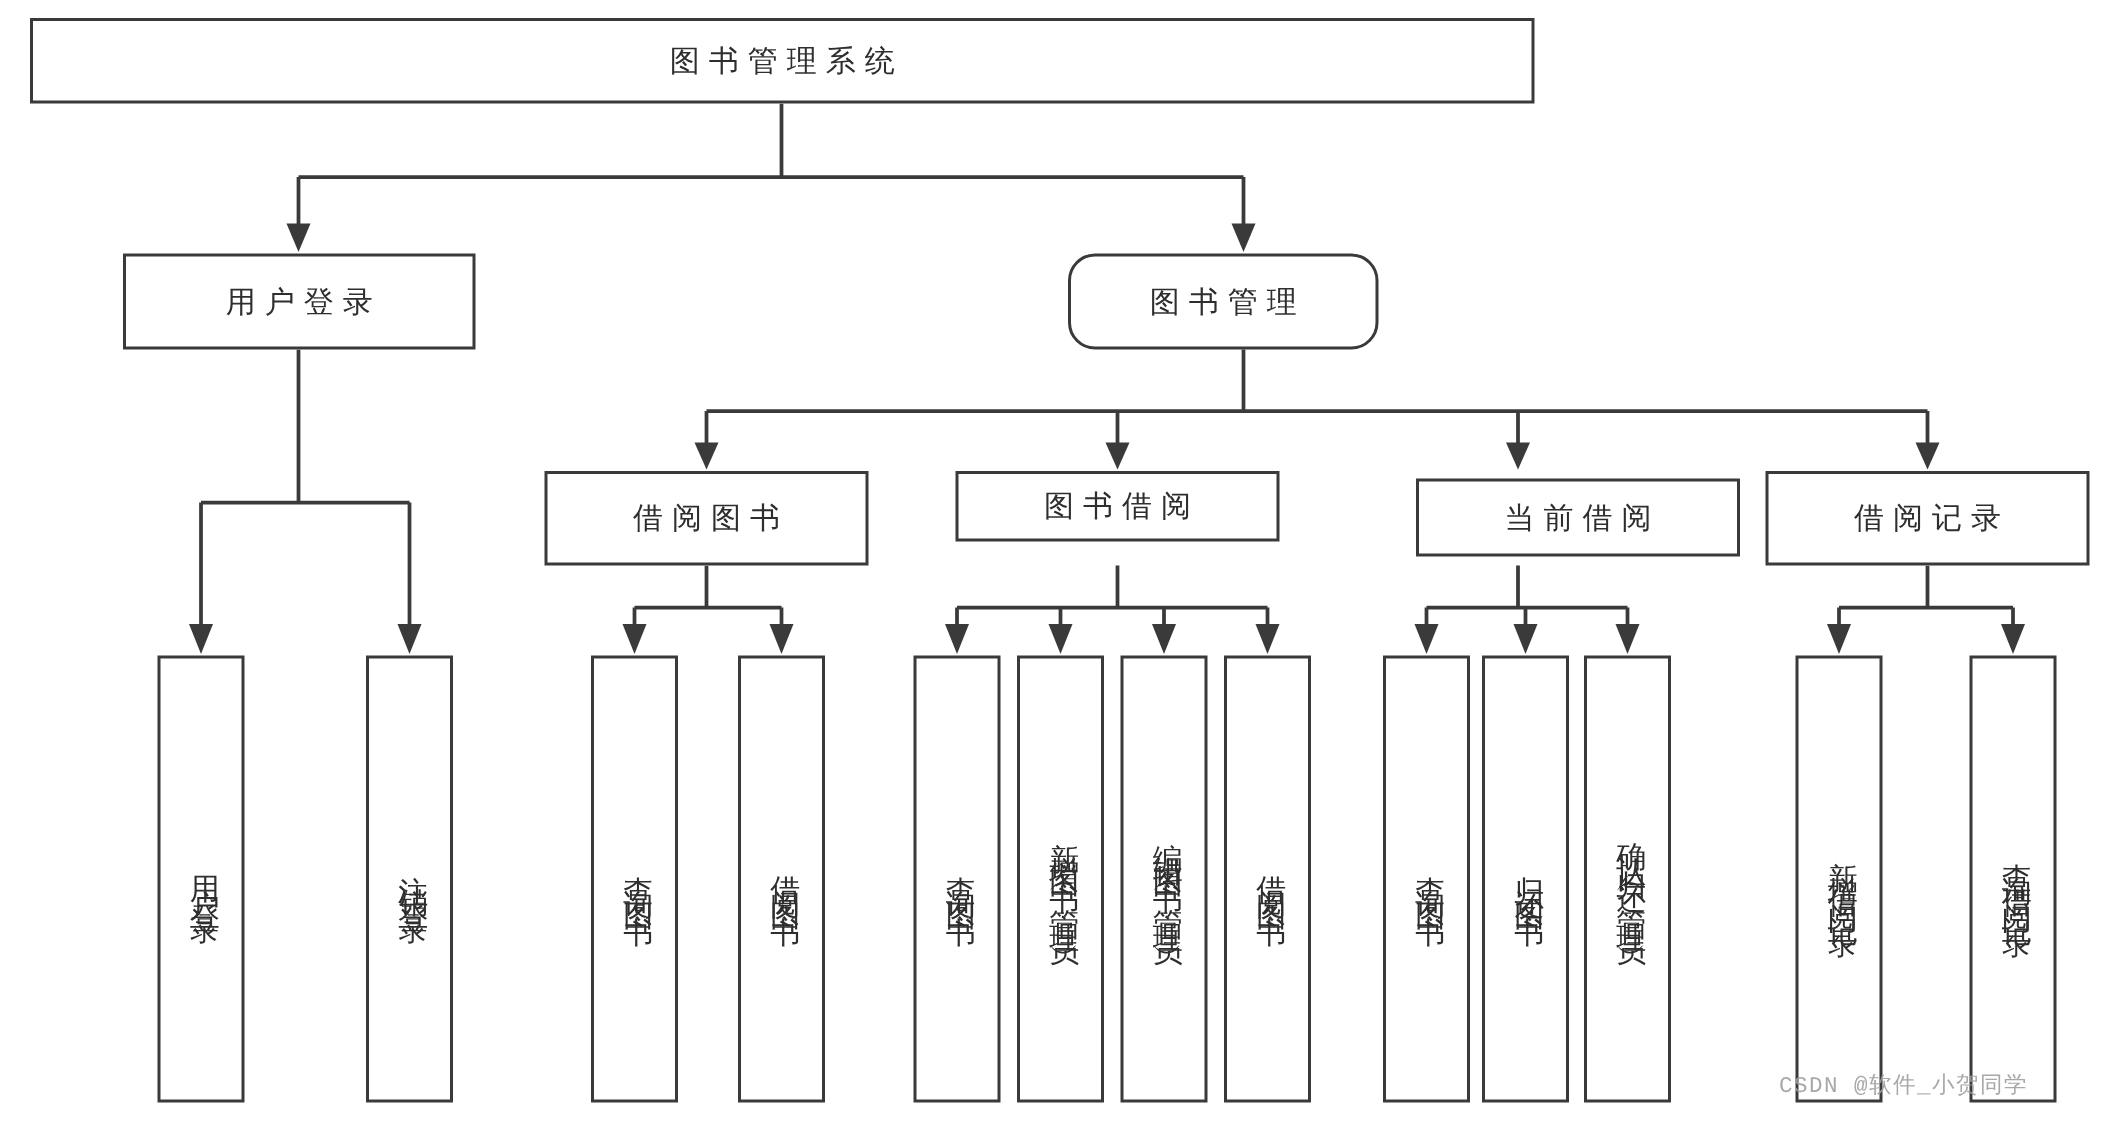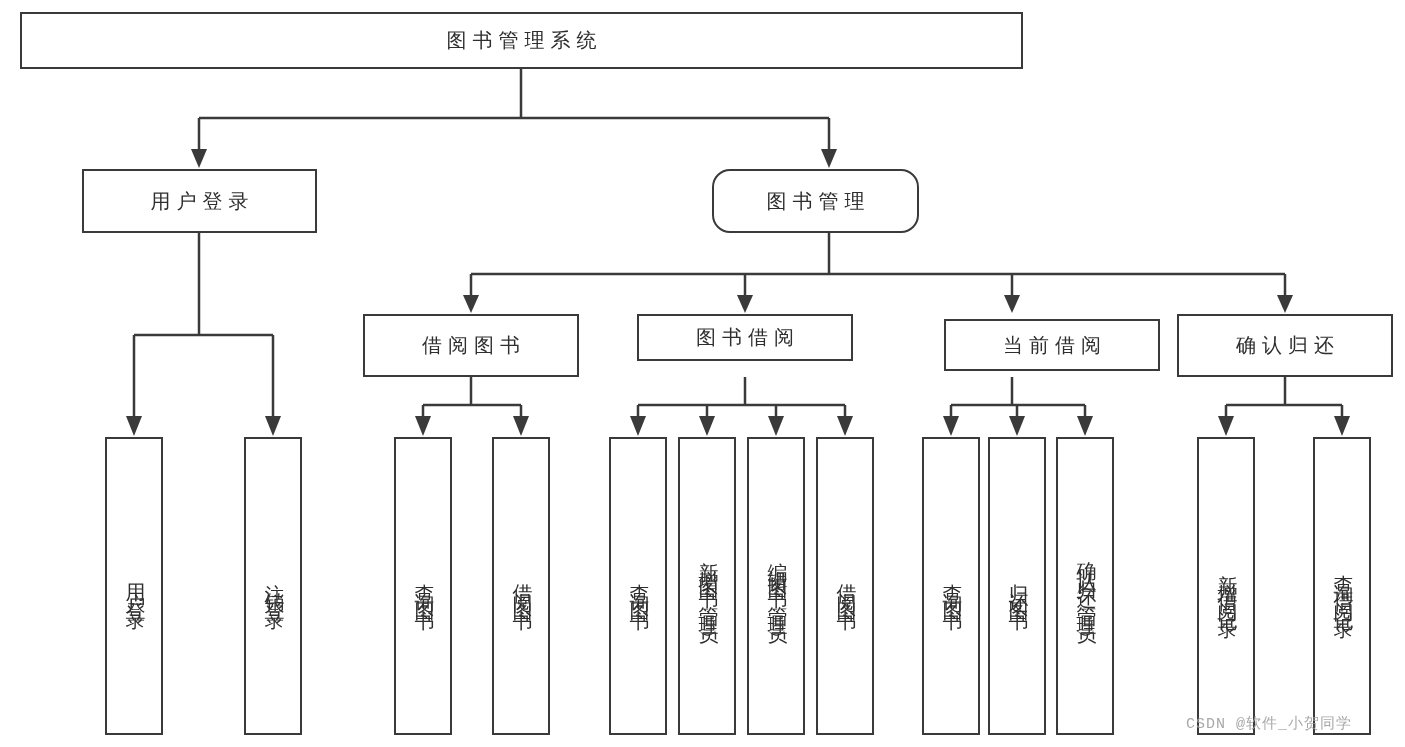--- a/index.html
+++ b/index.html
@@ -105,21 +105,21 @@
   <div class="node hbox" style="left:363px; top:314px; width:216px; height:63px;">
     <span>借阅图书</span>
   </div>
   <div class="node hbox" style="left:637px; top:314px; width:216px; height:47px;">
     <span>图书借阅</span>
   </div>
   <div class="node hbox" style="left:904px; top:319px; width:216px; height:52px;margin-left:40px;">
     <span>当前借阅</span>
   </div>
   <div class="node hbox" style="left:1177px; top:314px; width:216px; height:63px;">
-    <span>确认归还</span>
+    <span>借阅记录</span>
   </div>
 
   <div class="node vbox" style="left:105px;">
     <span>用户登录</span>
   </div>
   <div class="node vbox" style="left:244px;">
     <span>注销登录</span>
   </div>
 
   <div class="node vbox" style="left:394px;">

